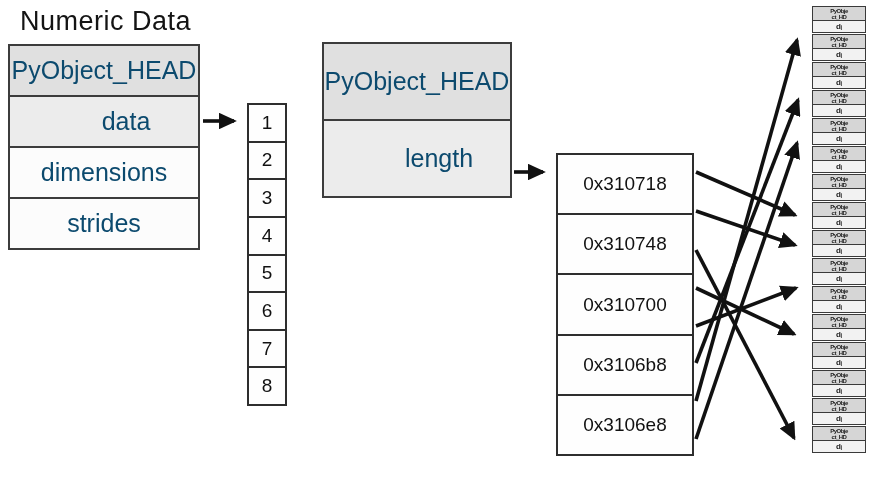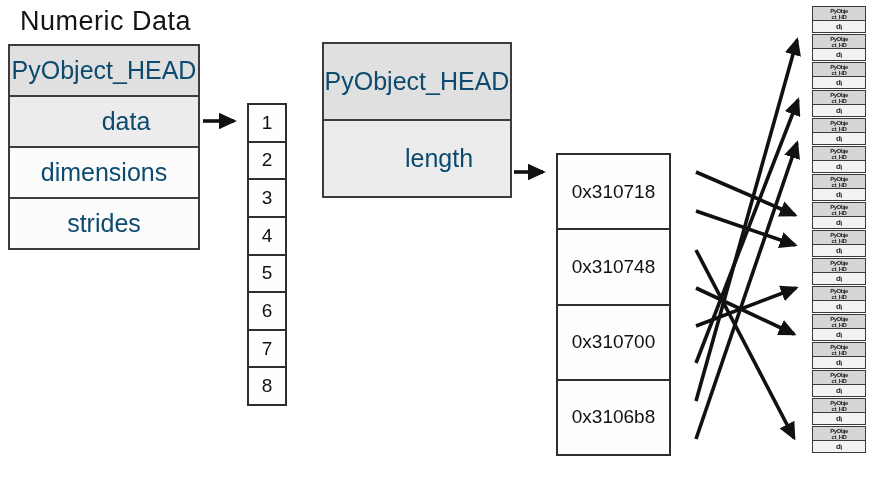--- a/index.html
+++ b/index.html
@@ -72,25 +72,26 @@
       <div class="cell">6</div>
       <div class="cell">7</div>
       <div class="cell">8</div>
     </div>
 
   <div class="struct" style="left:322px;top:42px;width:190px;height:156px;">
       <div class="row row--head">PyObject_HEAD</div>
       <div class="row row--lite">length</div>
     </div>
 
-  <div class="cellcol" style="left:556px;top:153px;width:115px;height:303px;">
+  <div class="cellcol" style="left:556px;top:153px;width:138px;height:303px;">
       <div class="cell">0x310718</div>
       <div class="cell">0x310748</div>
       <div class="cell">0x310700</div>
       <div class="cell">0x3106b8</div>
+      <div class="cell">0x3106e8</div>
     </div>
 
   <div class="objcol">
       <div class="objpair">
         <div class="hdr">
           <span>PyObje</span>
           <span>ct_HD</span>
         </div>
         <div class="dat">dᵢ</div>
       </div>

